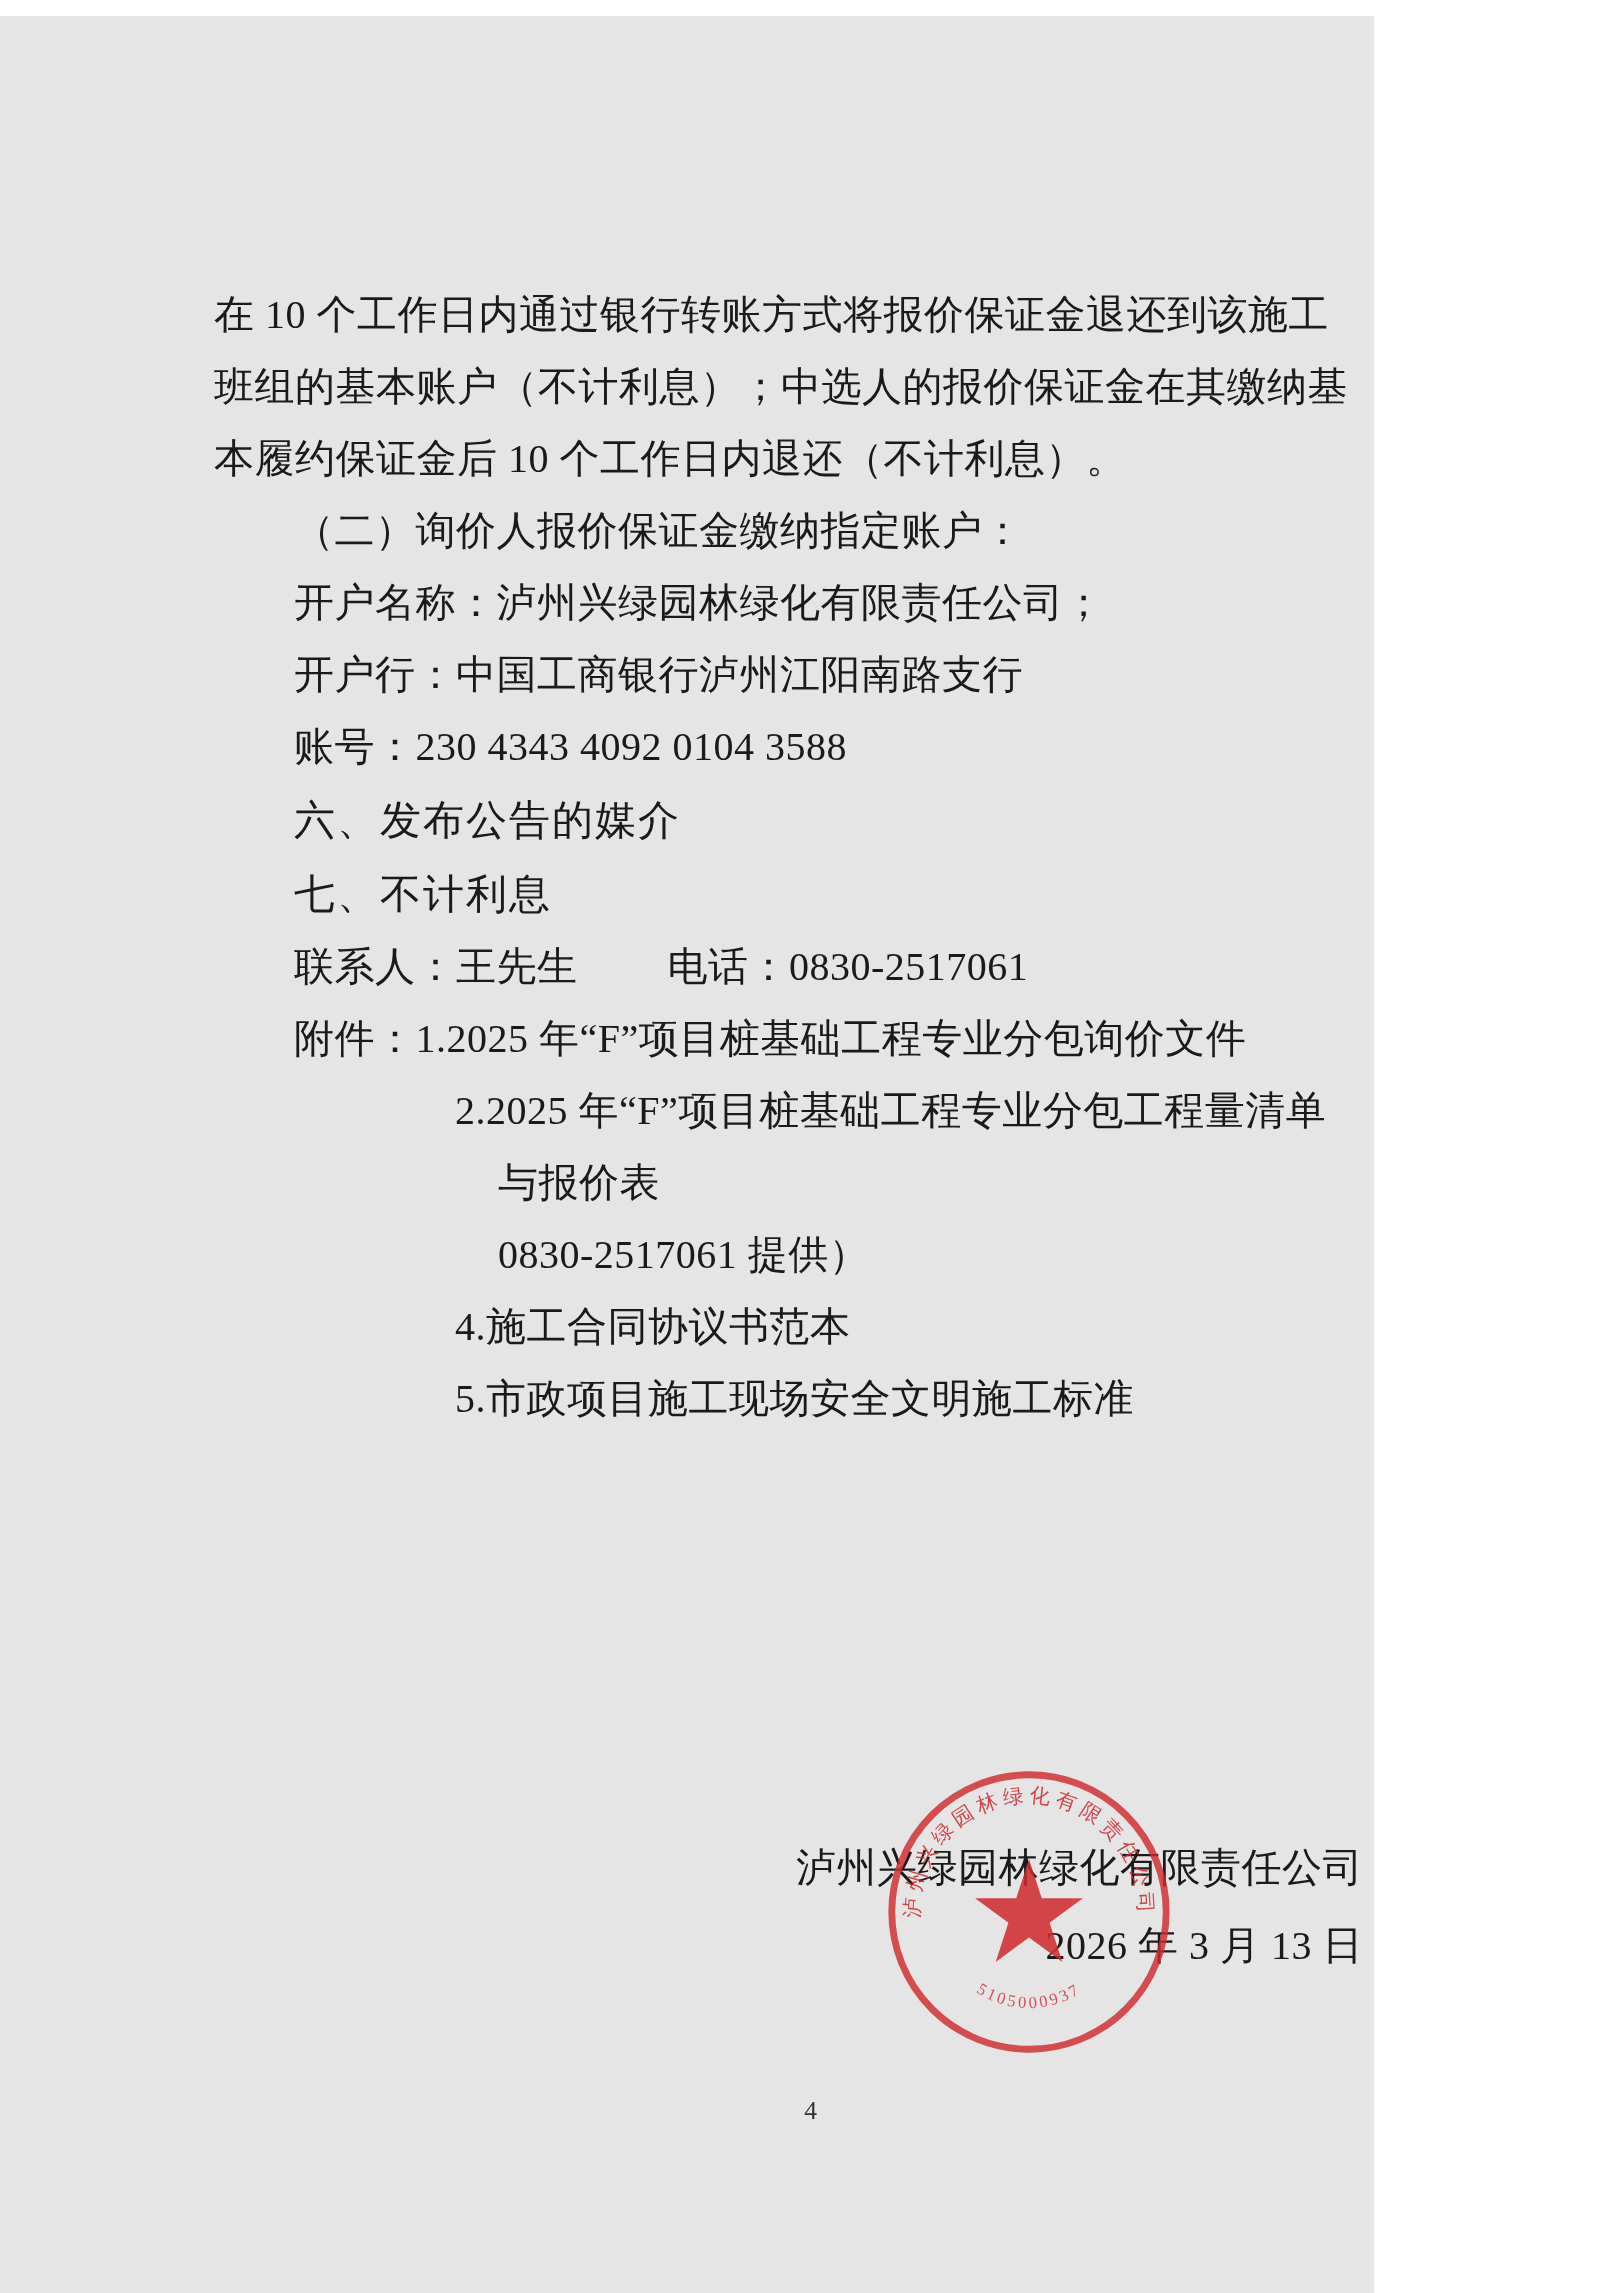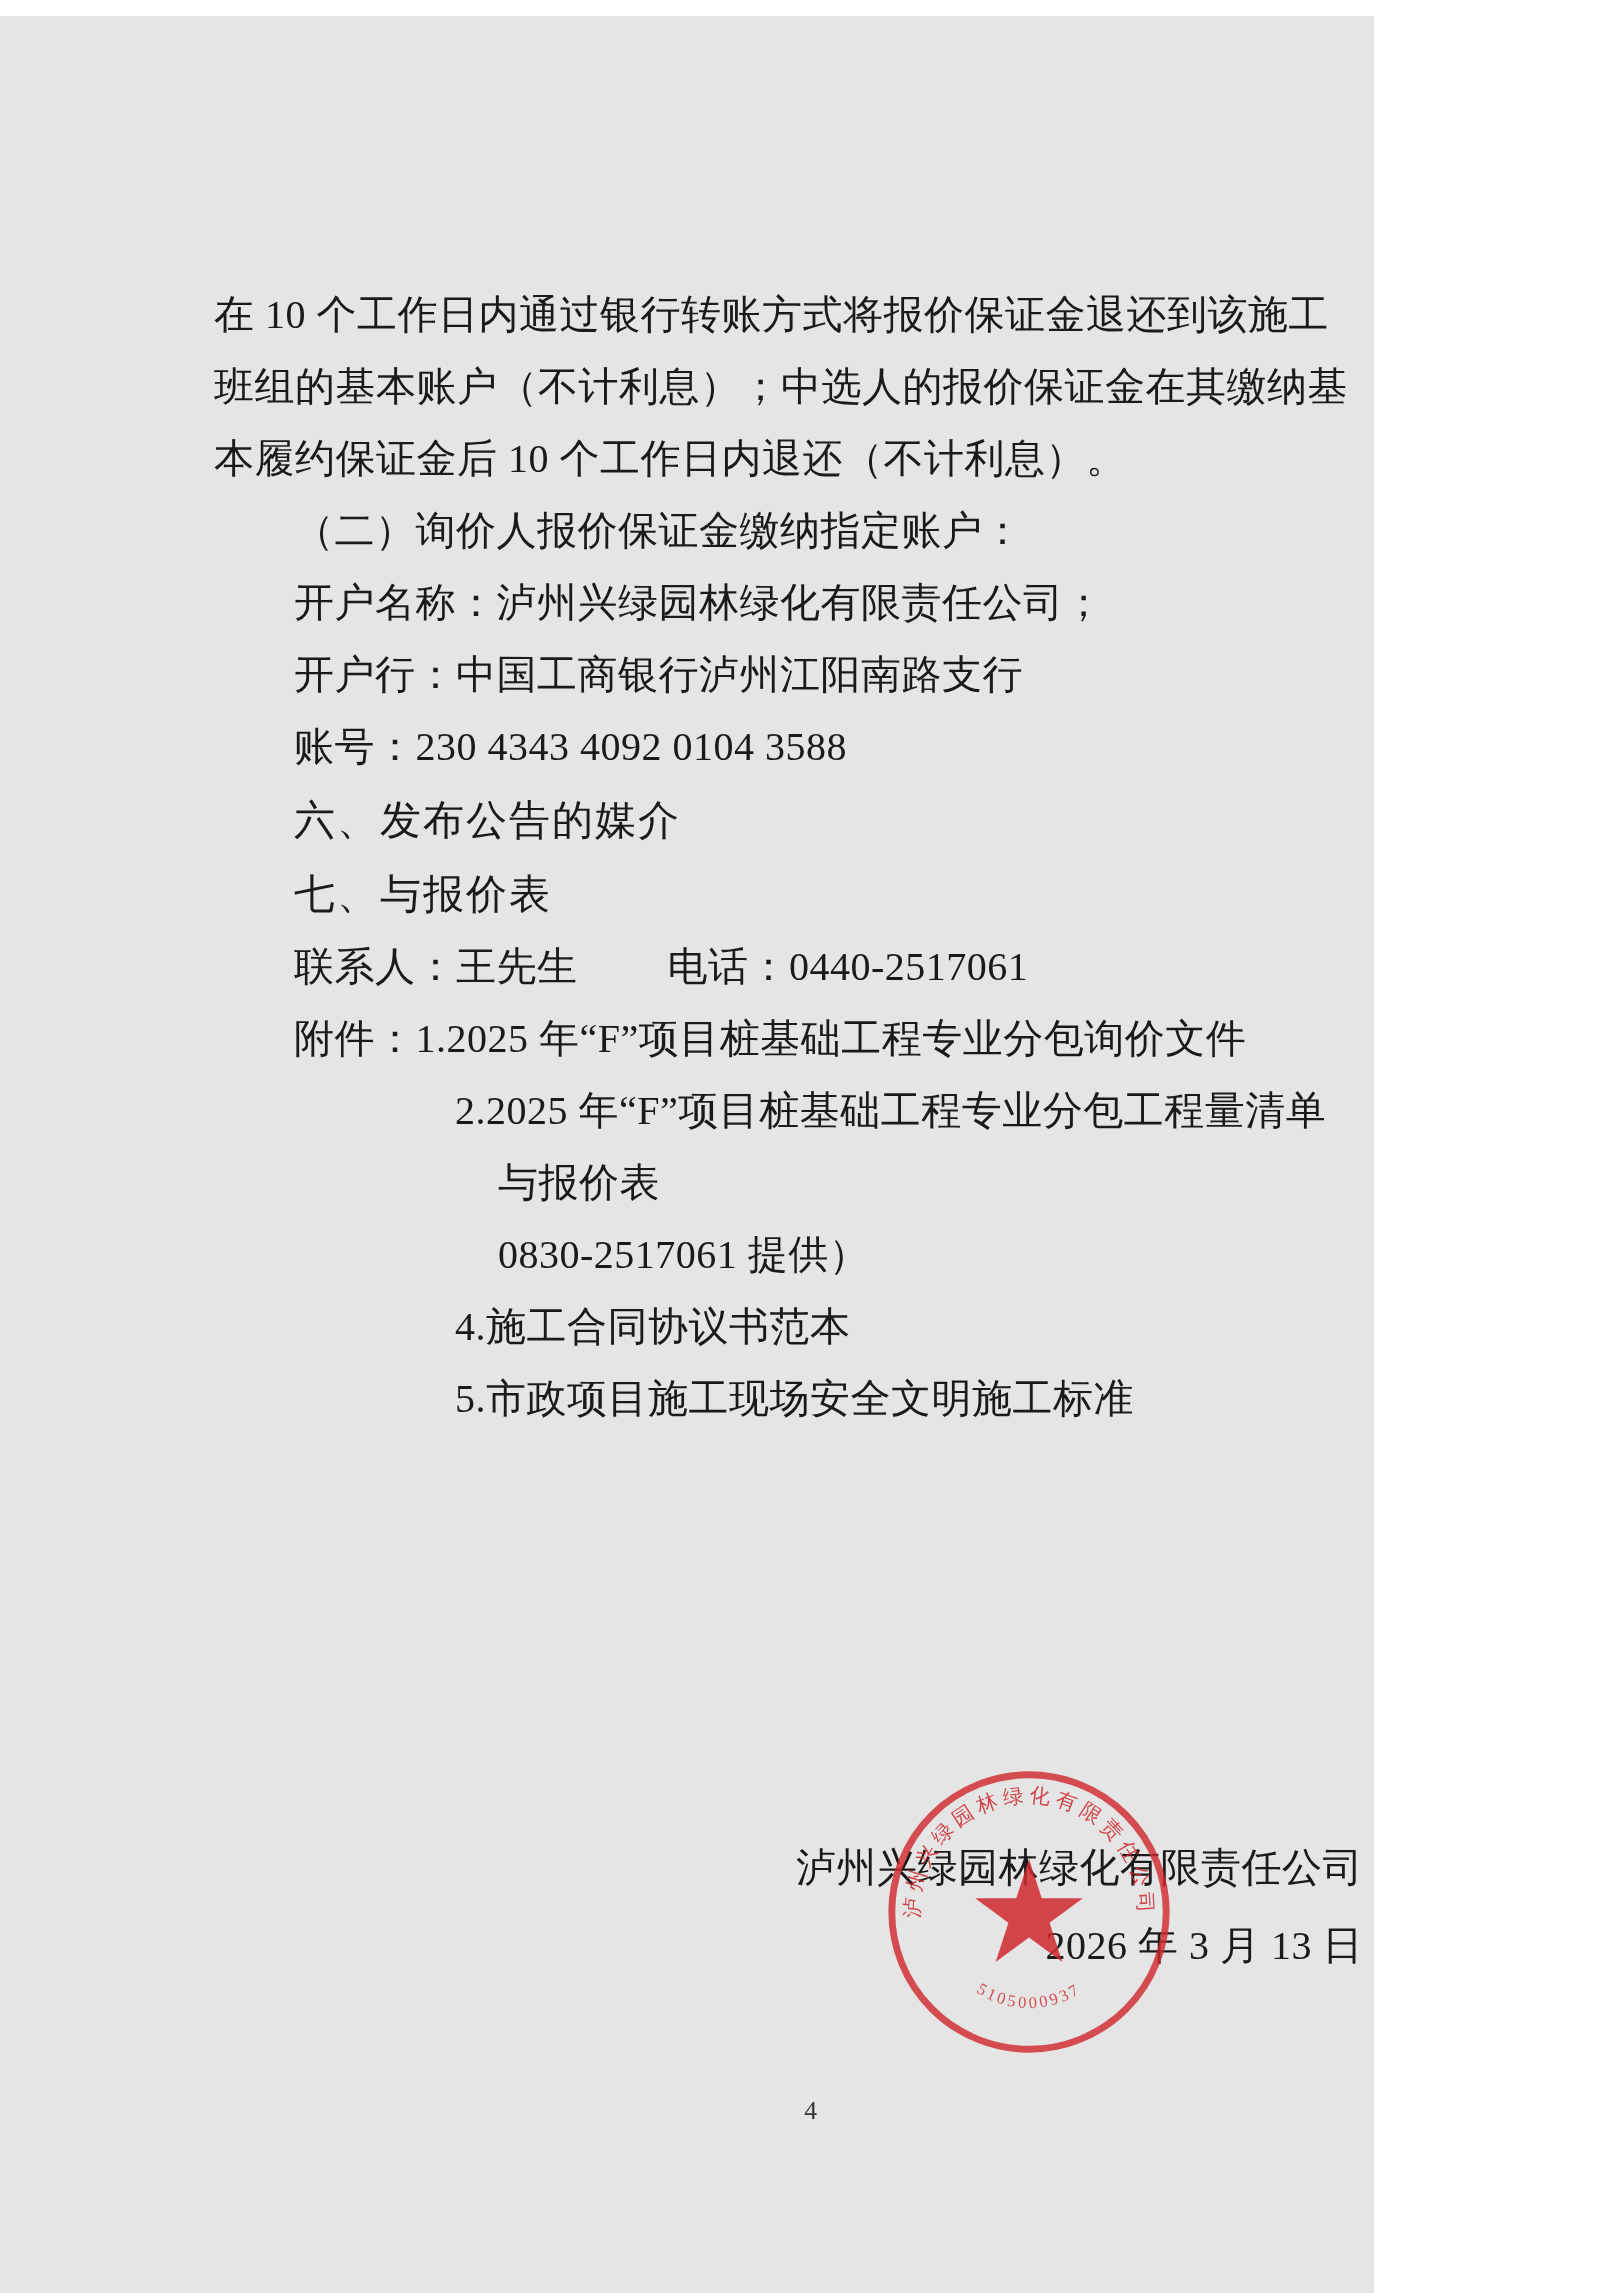--- a/index.html
+++ b/index.html
@@ -99,24 +99,24 @@
     <p>本履约保证金后 10 个工作日内退还（不计利息）。</p>
 
     <p class="sub">（二）询价人报价保证金缴纳指定账户：</p>
     <p class="sub">开户名称：泸州兴绿园林绿化有限责任公司；</p>
     <p class="sub">开户行：中国工商银行泸州江阳南路支行</p>
     <p class="sub">账号：230 4343 4092 0104 3588</p>
 
     <p class="heading">六、发布公告的媒介</p>
 
 
-    <p class="heading">七、与报价表</p>
+    <p class="heading">七、不计利息</p>
 
     <p class="sub">
-      <span>联系人：王先生</span><span class="gap"></span><span>电话：0440-2517061</span>
+      <span>联系人：王先生</span><span class="gap"></span><span>电话：0830-2517061</span>
     </p>
 
     <p class="sub">
       <span>附件：</span><span>1.2025 年“F”项目桩基础工程专业分包询价文件</span>
     </p>
     <p class="hang2">2.2025 年“F”项目桩基础工程专业分包工程量清单</p>
     <p class="hang2" style="padding-left:284px;">与报价表</p>
     <p class="hang2" style="padding-left:284px;">0830-2517061 提供）</p>
     <p class="hang2">4.施工合同协议书范本</p>
     <p class="hang2">5.市政项目施工现场安全文明施工标准</p>

